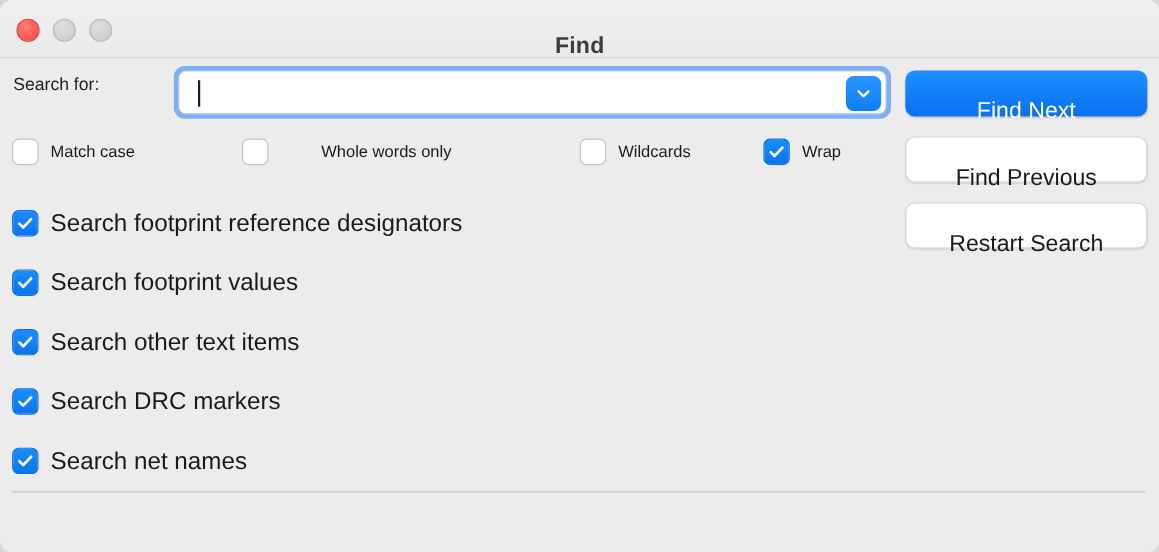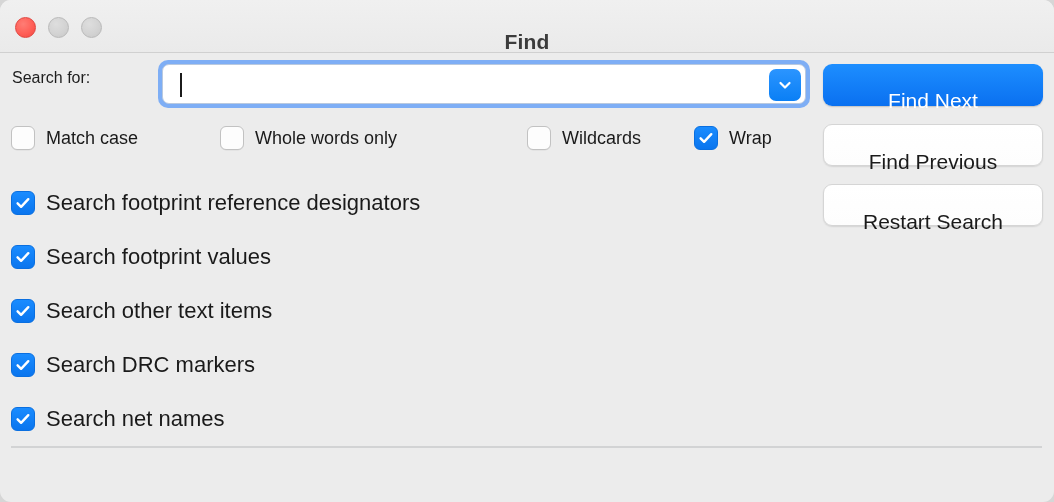--- a/index.html
+++ b/index.html
@@ -150,21 +150,21 @@
     height: 36px;
   }
   .cb-item {
     position: absolute;
     display: flex;
     align-items: center;
     cursor: pointer;
     white-space: nowrap;
   }
   .cb-item .lbl {
-    font-size: 18px;
+    font-size: 15px;
     color: #1a1a1a;
     margin-left: 11px;
   }
 
   .box {
     width: 24px;
     height: 24px;
     border-radius: 6px;
     box-sizing: border-box;
     flex: 0 0 auto;
@@ -271,21 +271,21 @@
     </div>
   </div>
 
   <div class="opt-row">
 
     <label class="cb-item" style="left:11px; top:0;">
       <span class="box off"></span>
       <span class="lbl">Match case</span>
     </label>
 
-    <label class="cb-item" style="left:220px; top:0;">
+    <label class="cb-item" style="left:220px; top:0;gap:37px;">
       <span class="box off"></span>
       <span class="lbl">Whole words only</span>
     </label>
 
     <label class="cb-item" style="left:505px; top:0;padding-left:22px;">
       <span class="box off"></span>
       <span class="lbl">Wildcards</span>
     </label>
 
     <label class="cb-item" style="left:694px; top:0;">

